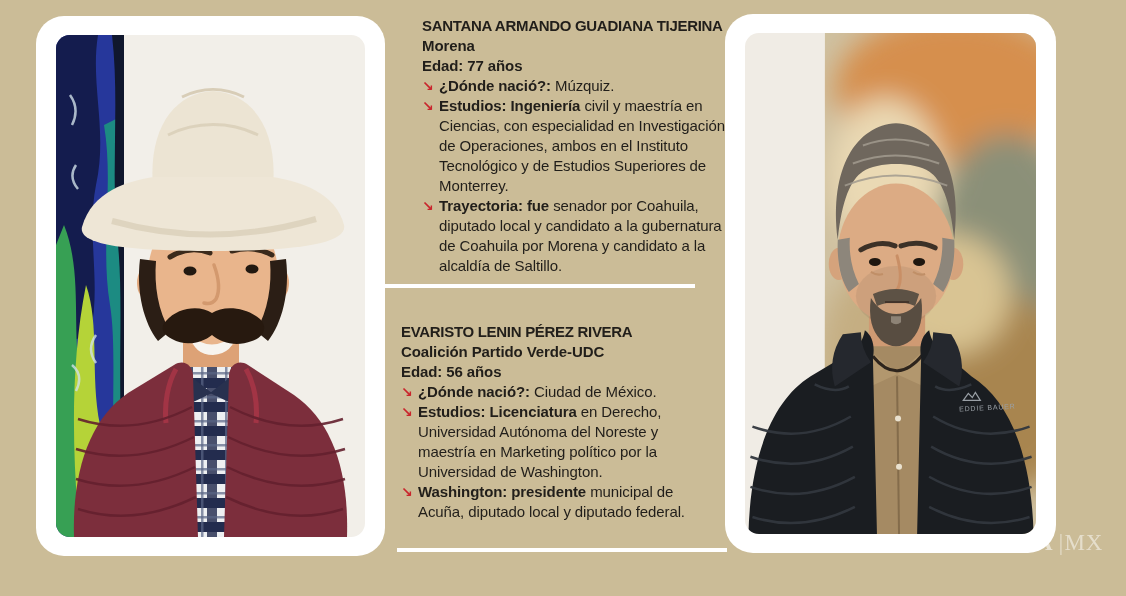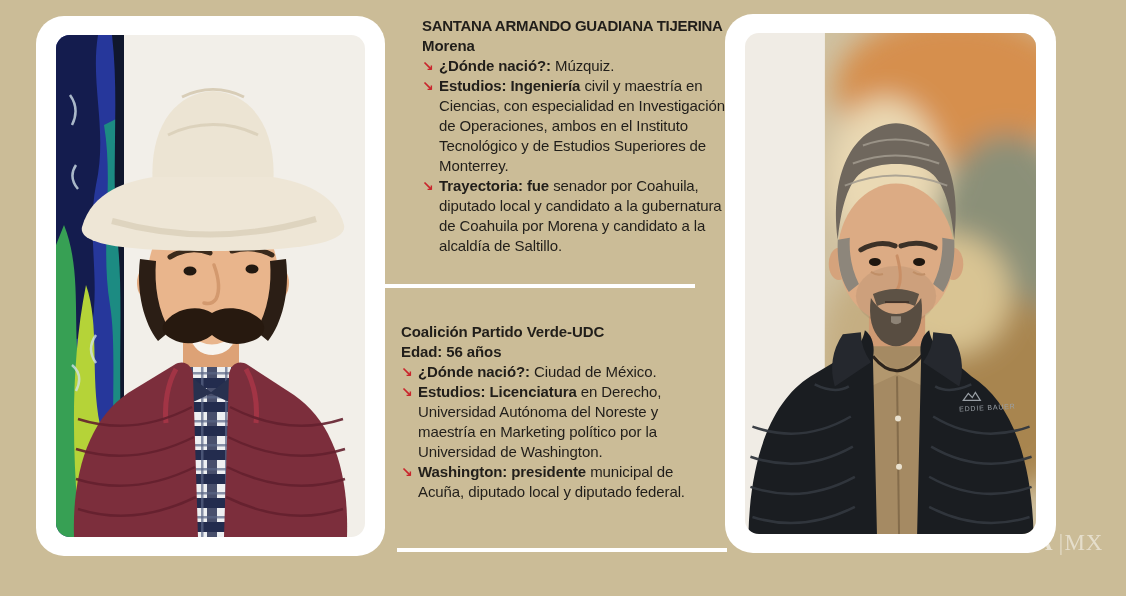--- a/index.html
+++ b/index.html
@@ -106,39 +106,41 @@
         <path d="M26,192 C36,156 72,146 98,142 H216 C244,146 280,158 288,190 C292,208 244,216 157,216 C70,216 22,210 26,192 Z" fill="#eee6d6"></path>
         <path d="M56,186 Q157,214 260,184" stroke="#d8cdb7" stroke-width="6" fill="none" opacity="0.75"></path>
       </g>
     </svg>
   </div>
 </div>
 
 <section class="profile profile-1">
   <h2 class="name">SANTANA ARMANDO GUADIANA TIJERINA</h2>
   <div class="party">Morena</div>
+  <div class="age">Edad: 77 años</div>
   <ul class="facts">
     <li class="fact">
       <span class="fact-arrow">↘</span>
       <b>¿Dónde nació?:</b><span> Múzquiz.</span>
     </li>
     <li class="fact">
       <span class="fact-arrow">↘</span>
       <b>Estudios: Ingeniería</b><span> civil y maestría en Ciencias, con especialidad en Investigación de Operaciones, ambos en el Instituto Tecnológico y de Estudios Superiores de Monterrey.</span>
     </li>
     <li class="fact">
       <span class="fact-arrow">↘</span>
       <b>Trayectoria: fue</b><span> senador por Coahuila, diputado local y candidato a la gubernatura de Coahuila por Morena y candidato a la alcaldía de Saltillo.</span>
     </li>
   </ul>
 </section>
 
 <div class="divider divider-1"></div>
 
 <section class="profile profile-2">
+  <h2 class="name">EVARISTO LENIN PÉREZ RIVERA</h2>
   <div class="party">Coalición Partido Verde-UDC</div>
   <div class="age">Edad: 56 años</div>
   <ul class="facts">
     <li class="fact">
       <span class="fact-arrow">↘</span>
       <b>¿Dónde nació?:</b><span> Ciudad de México.</span>
     </li>
     <li class="fact">
       <span class="fact-arrow">↘</span>
       <b>Estudios: Licenciatura</b><span> en Derecho, Universidad Autónoma del Noreste y maestría en Marketing político por la Universidad de Washington.</span>

